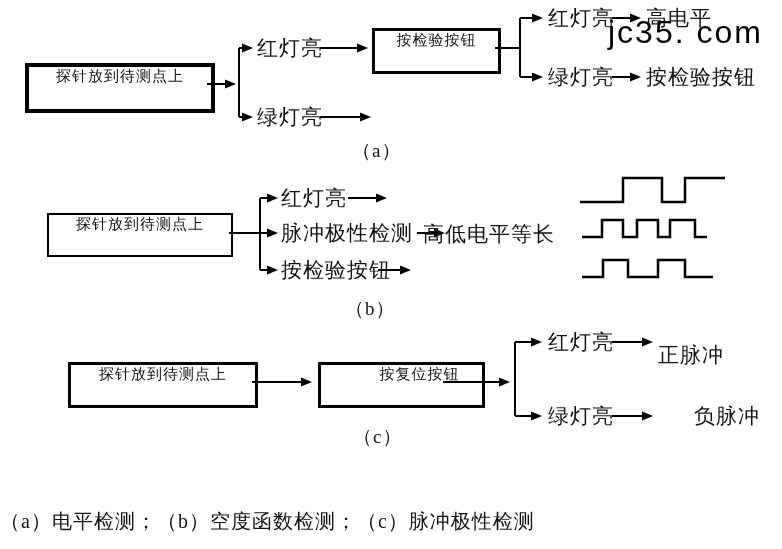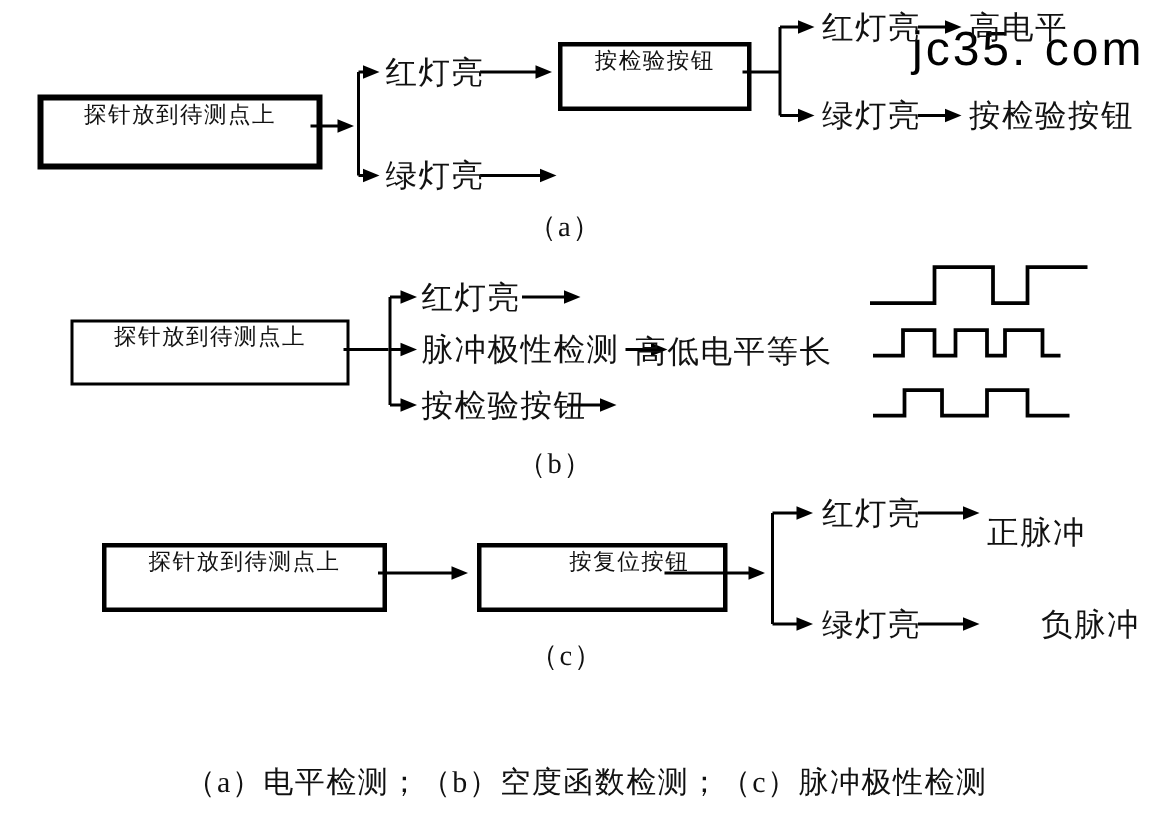--- a/index.html
+++ b/index.html
@@ -25,21 +25,21 @@
     line-height:26px;white-space:nowrap;text-align:right;
   }
   .seclabel{
     position:absolute;z-index:2;font-size:19px;letter-spacing:1px;white-space:nowrap;
   }
   .fig-title{
     position:absolute;z-index:2;top:471px;left:0;width:710px;text-align:center;
     font-size:25px;font-weight:bold;letter-spacing:1px;white-space:nowrap;
   }
   .fig-subtitle{
-    position:absolute;z-index:2;top:508px;left:0;width:782px;text-align:center;
+    position:absolute;z-index:2;top:508px;left:0;width:782px;text-align:left;
     font-size:20px;letter-spacing:1px;white-space:nowrap;
   }
 </style>
 </head>
 <body>
 
 <div class="canvas">
   <div class="watermark" id="wm" style="left: 608px; top: 14px; color: #000000;">jc35. com</div>
   <svg class="connector-layer" id="connector-svg" width="782" height="549">
       <line x1="239" x2="239" y1="48" y2="117" stroke="#000000" stroke-width="2"></line>

